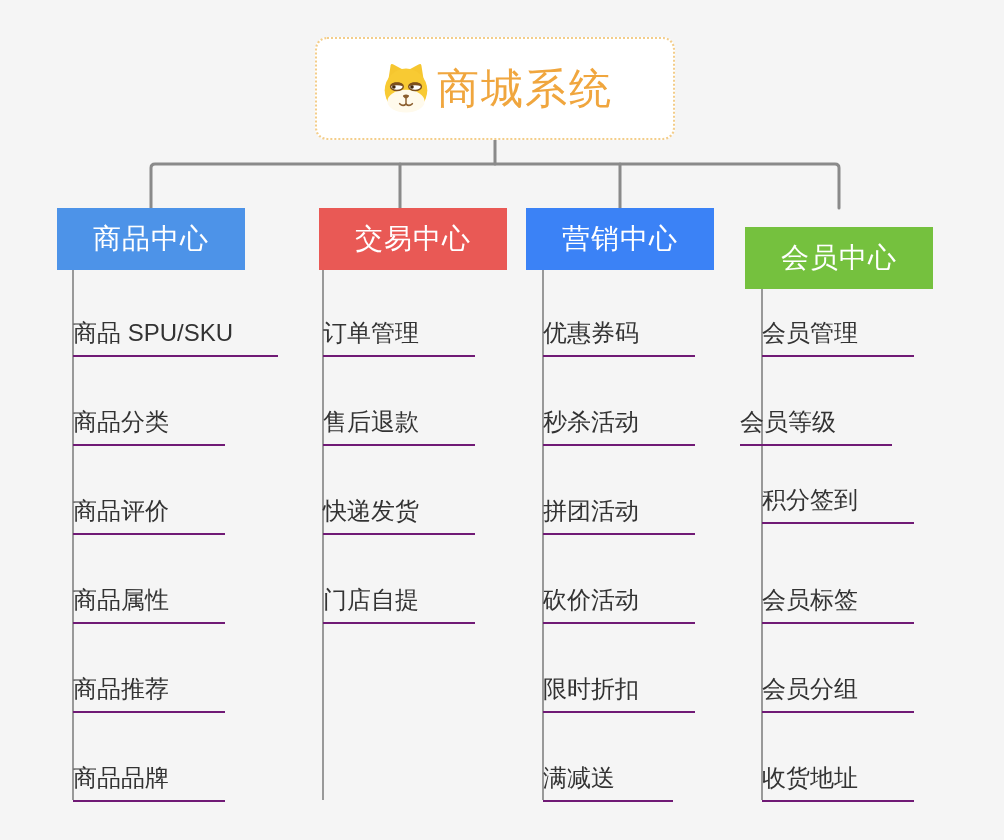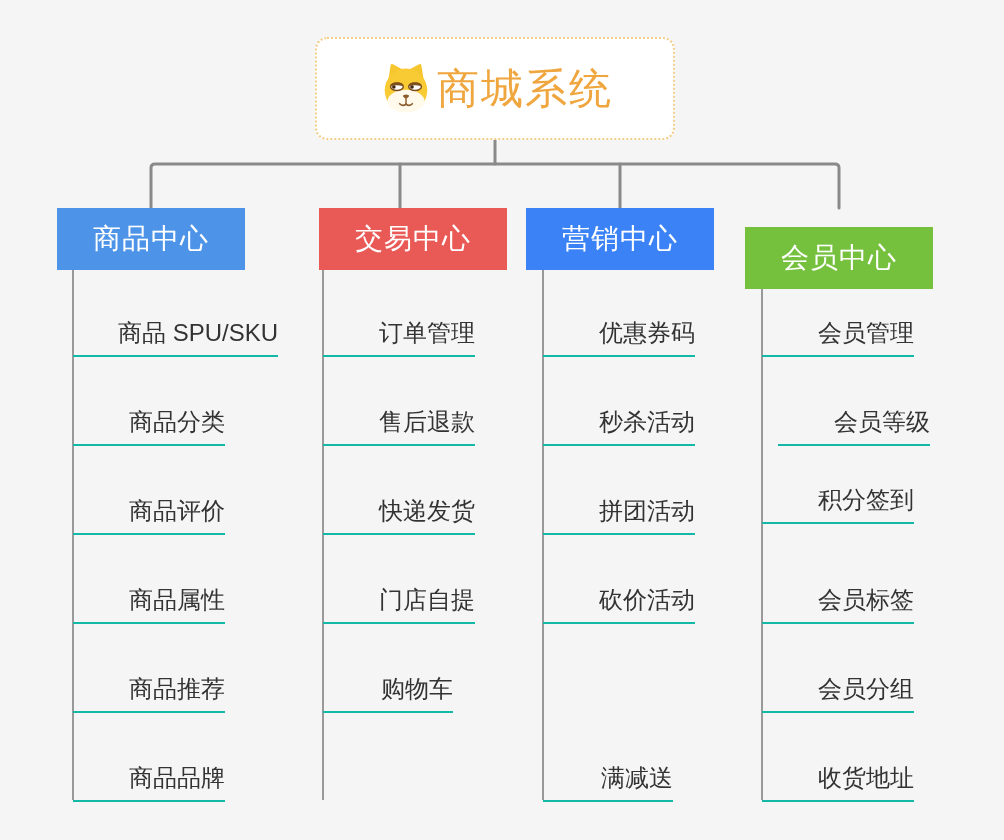--- a/index.html
+++ b/index.html
@@ -38,22 +38,22 @@
     line-height:62px;
     text-align:center;
     letter-spacing:1px;
     z-index:2;
   }
   .leaf{
     position:absolute;height:42px;
     line-height:40px;
     font-size:24px;
     color:#333333;
-    text-align:right;
-    border-bottom:2px solid #14b8a6;
+    text-align:left;
+    border-bottom:2px solid #701a75;
     box-sizing:content-box;
     white-space:nowrap;
     z-index:1;
   }
 </style>
 </head>
 <body>
 
 <div class="canvas">
 
@@ -102,28 +102,28 @@
   <div class="leaf" style="left:73px;top:402px;width:152px">商品分类</div>
   <div class="leaf" style="left:73px;top:491px;width:152px">商品评价</div>
   <div class="leaf" style="left:73px;top:580px;width:152px">商品属性</div>
   <div class="leaf" style="left:73px;top:758px;width:152px">商品品牌</div>
   <div class="leaf" style="left:73px;top:669px;width:152px">商品推荐</div>
 
   <div class="leaf" style="left:323px;top:313px;width:152px">订单管理</div>
   <div class="leaf" style="left:323px;top:402px;width:152px">售后退款</div>
   <div class="leaf" style="left:323px;top:491px;width:152px">快递发货</div>
   <div class="leaf" style="left:323px;top:580px;width:152px">门店自提</div>
-  <div class="leaf" style="left:323px;top:669px;width:130px">购物车</div>
 
   <div class="leaf" style="left:543px;top:313px;width:152px">优惠券码</div>
   <div class="leaf" style="left:543px;top:402px;width:152px">秒杀活动</div>
   <div class="leaf" style="left:543px;top:491px;width:152px">拼团活动</div>
   <div class="leaf" style="left:543px;top:580px;width:152px">砍价活动</div>
+  <div class="leaf" style="left:543px;top:669px;width:152px">限时折扣</div>
   <div class="leaf" style="left:543px;top:758px;width:130px">满减送</div>
 
   <div class="leaf" style="left:762px;top:313px;width:152px">会员管理</div>
-  <div class="leaf" style="left:778px;top:402px;width:152px">会员等级</div>
+  <div class="leaf" style="left:740px;top:402px;width:152px">会员等级</div>
   <div class="leaf" style="left:762px;top:480px;width:152px">积分签到</div>
   <div class="leaf" style="left:762px;top:580px;width:152px">会员标签</div>
   <div class="leaf" style="left:762px;top:669px;width:152px">会员分组</div>
   <div class="leaf" style="left:762px;top:758px;width:152px">收货地址</div>
 
 </div>
 
 </body></html>

